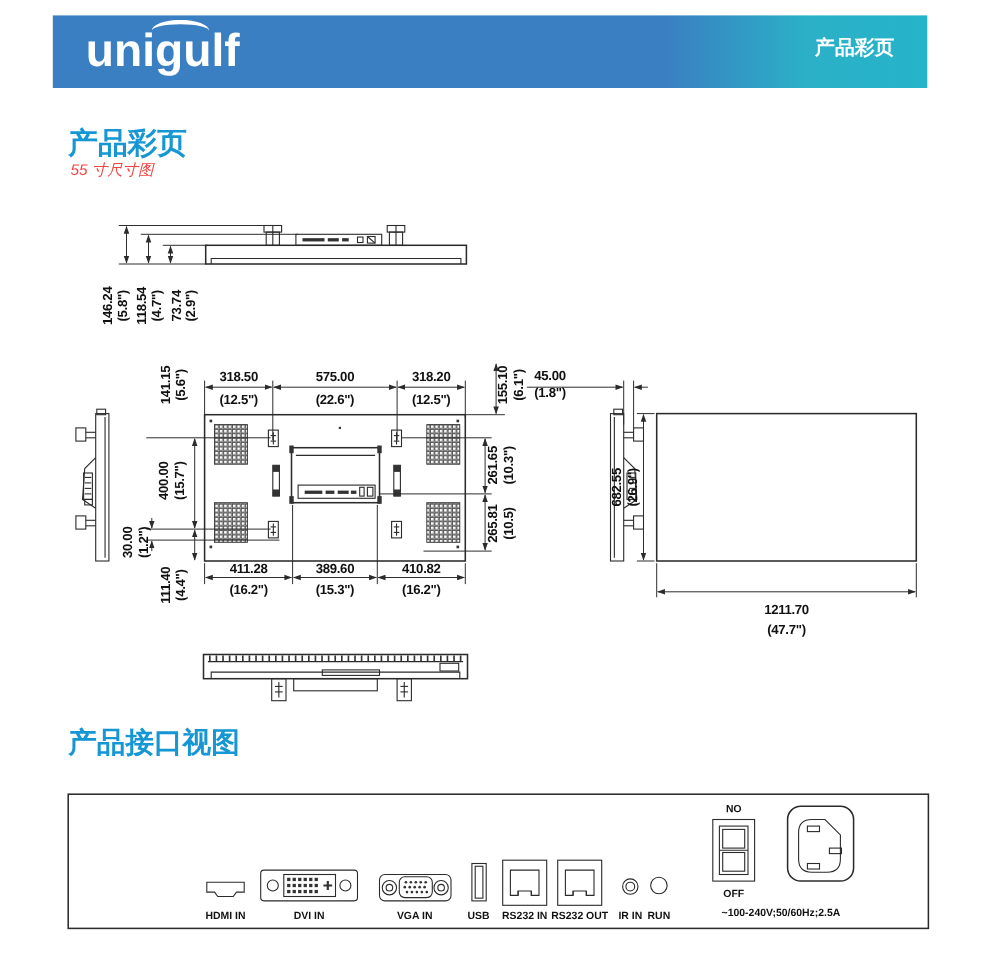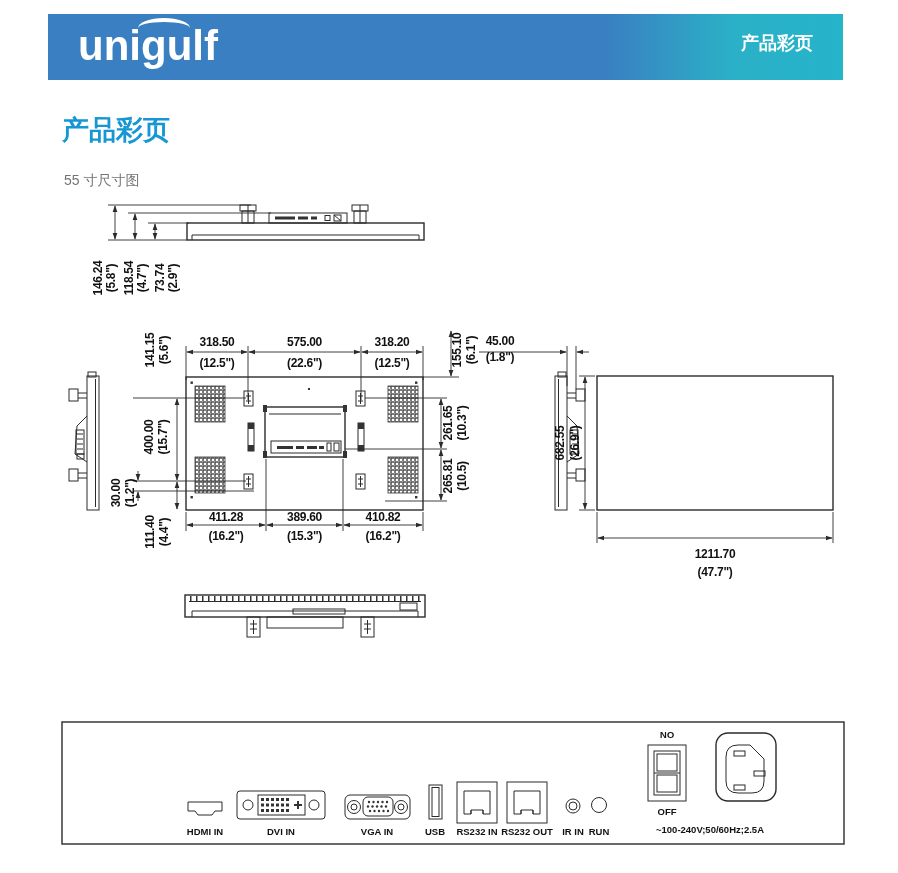--- a/index.html
+++ b/index.html
@@ -7,21 +7,21 @@
         font-family:"Liberation Sans",sans-serif;}
   .topbar{position:absolute;left:48px;top:14px;width:795px;height:66px;
           background:linear-gradient(90deg,#3a7fc1 0%,#3a7fc1 70%,#2bb0c7 86%,#25b4ca 100%);}
   .logo{position:absolute;left:30px;top:8px;color:#fff;font-weight:700;font-size:42px;
         letter-spacing:0px;line-height:48px;}
   .logo .mid{position:relative;display:inline-block;}
   .logo .arc{position:absolute;left:-3px;top:-4px;width:52px;height:16px;
              border-top:4px solid #fff;border-radius:50% 50% 0 0;}
   .badge{position:absolute;right:30px;top:17px;color:#fff;font-weight:700;font-size:18px;}
   .sec-title{position:absolute;left:62px;margin:0;color:#1697d3;font-weight:700;font-size:27px;}
-  .subtitle{position:absolute;left:64px;top:172px;color:#737373;font-size:14px;}
+  .subtitle{position:absolute;left:64px;top:146px;color:#ef4444;font-size:14px;font-style:italic;}
   svg{position:absolute;overflow:visible;}
   .ln{stroke:#2b2b2b;stroke-width:1;fill:none;}
   .thk{stroke-width:1.4;}
   .fl{fill:#333;stroke:none;}
   .dim{stroke:#2b2b2b;stroke-width:0.9;fill:none;}
   .txt{font:bold 12px "Liberation Sans",sans-serif;fill:#111;letter-spacing:-0.3px;}
   .ptxt{font:bold 9.5px "Liberation Sans",sans-serif;fill:#111;}
 </style>
 </head>
 <body>
@@ -270,20 +270,21 @@
       <line x1="198.5" y1="430" x2="198.5" y2="444" class="ln"></line>
       <line x1="195" y1="434" x2="202" y2="434" class="ln"></line>
         <line x1="195" y1="439" x2="202" y2="439" class="ln"></line>
       <rect x="306" y="427" width="13" height="20" class="ln"></rect>
       <line x1="312.5" y1="430" x2="312.5" y2="444" class="ln"></line>
       <line x1="309" y1="434" x2="316" y2="434" class="ln"></line>
         <line x1="309" y1="439" x2="316" y2="439" class="ln"></line>
     </g>
   </svg>
 
+  <h1 class="sec-title" style="top:658px;font-size:26px;">产品接口视图</h1>
 
   <svg style="left:58px;top:715px;" width="790" height="135" viewBox="0 0 790 135">
     <g>
       <rect x="4" y="7" width="782" height="122" class="ln thk"></rect>
     </g>
 
     <g>
       <polygon points="130,87 164,87 164,96 157,96 154,100 140,100 137,96 130,96" class="ln"></polygon>
     </g>
     <text class="ptxt" text-anchor="middle" x="147" y="120">HDMI IN</text>

